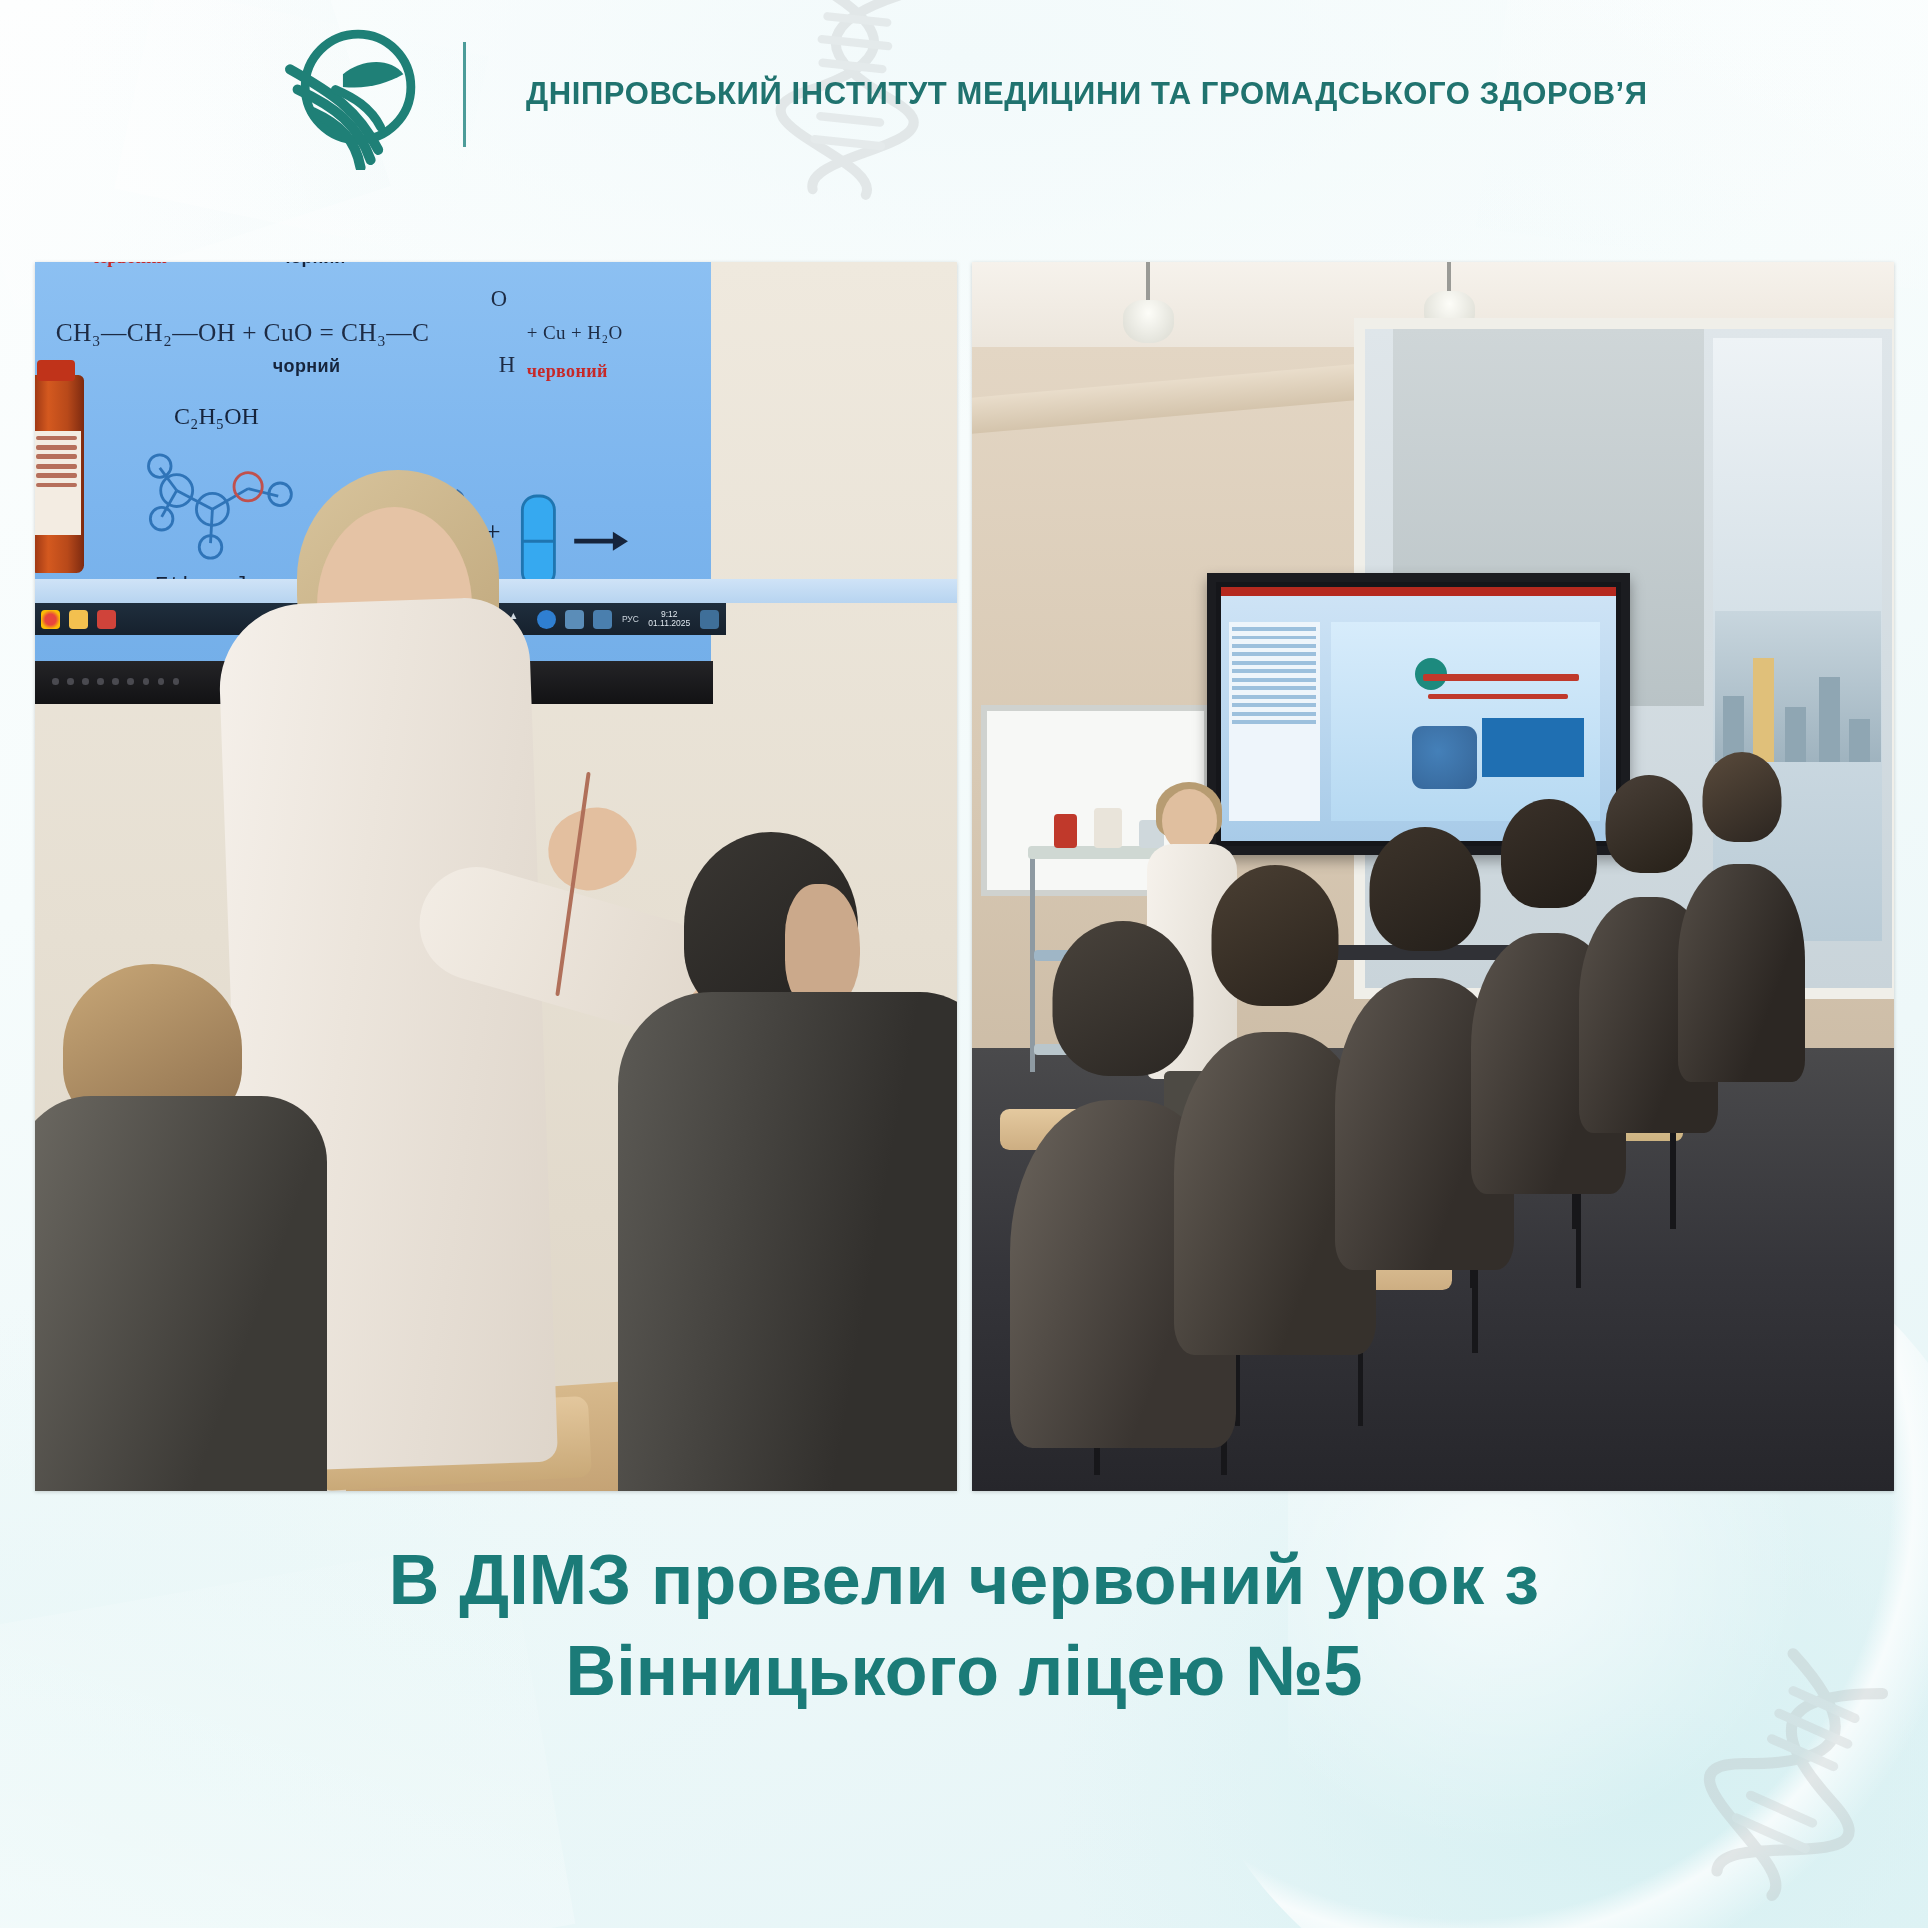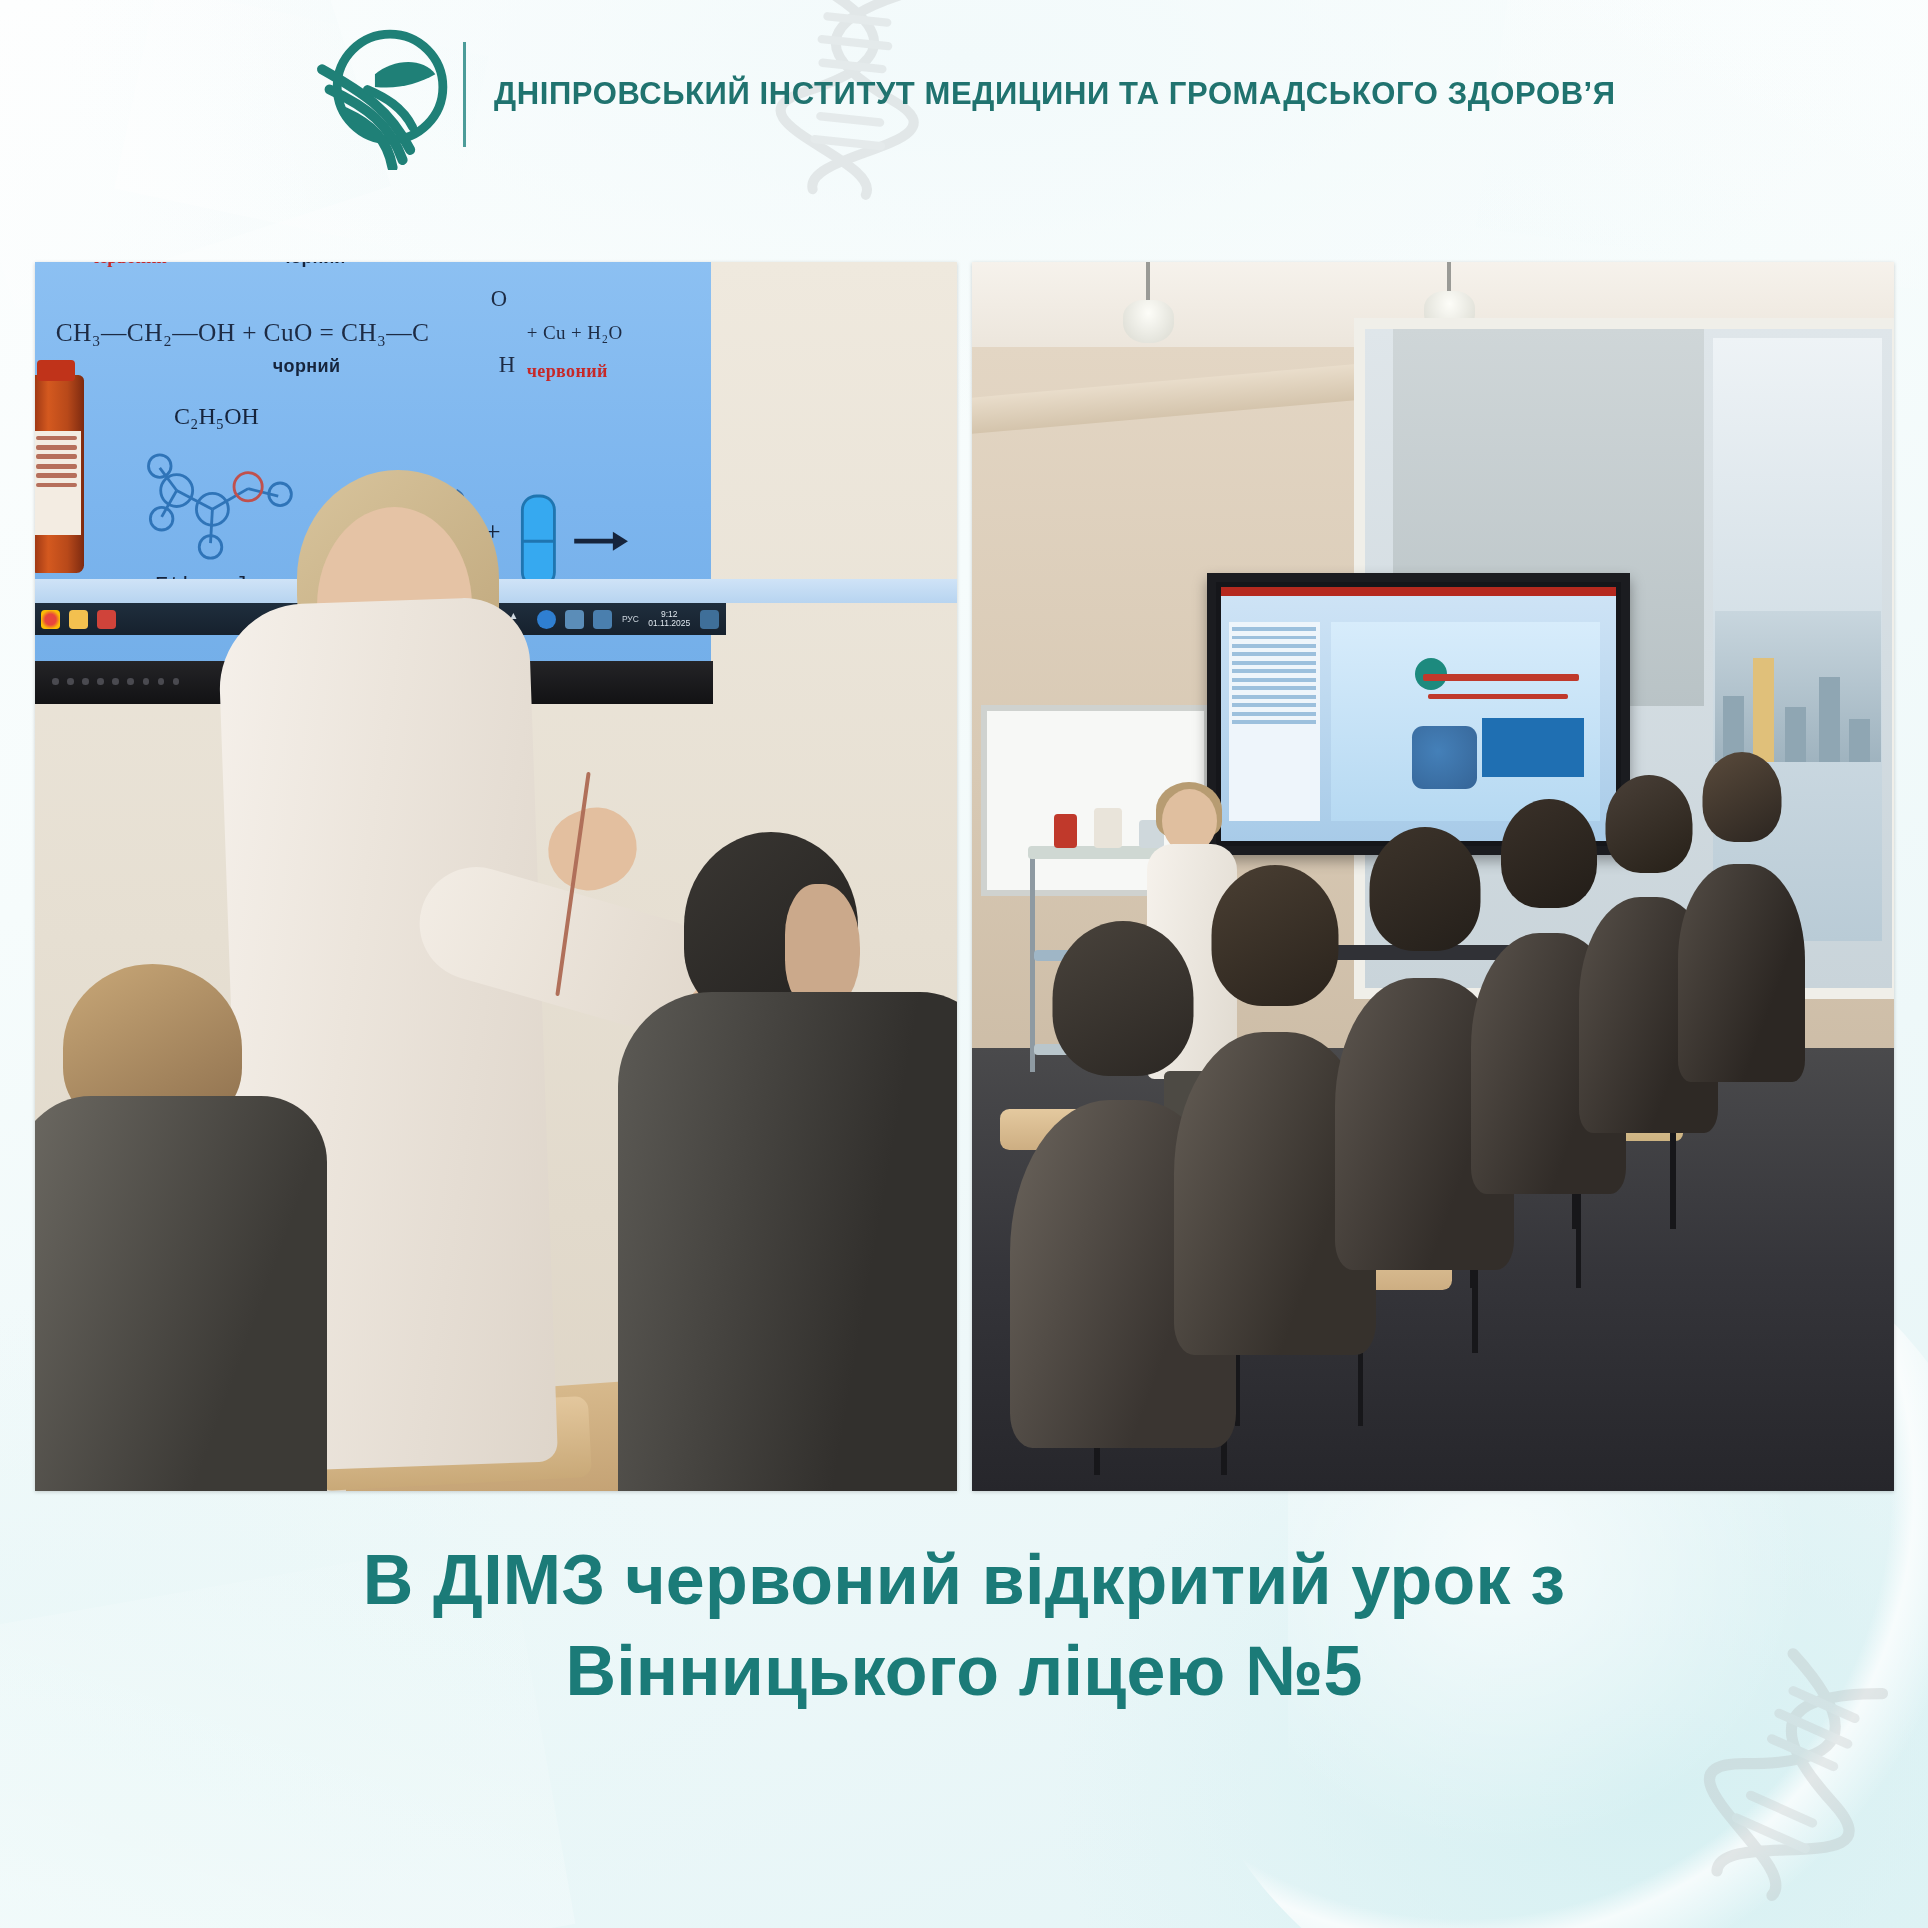--- a/index.html
+++ b/index.html
@@ -38,21 +38,21 @@
     border-radius:50%;
     background:radial-gradient(circle at 35% 35%, rgba(255,255,255,.0) 55%, rgba(255,255,255,.75) 58%, rgba(255,255,255,0) 66%);
     pointer-events:none;
   }
 
   
   .header{
     position:absolute;left:0;top:0;width:1928px;height:188px;
     display:flex;align-items:center;justify-content:center;gap:0;
   }
-  .logo-wrap{display:flex;align-items:center;}
+  .logo-wrap{display:flex;align-items:center;gap:32px;}
   .logo-mark{width:151px;height:151px;flex:0 0 auto;}
   .rule{width:2.8px;height:105px;background:#2e8b87;opacity:.85;}
   .titles{display:flex;flex-direction:column;justify-content:center;gap:13px;padding-left:28px;}
   .title-ua{
     font-size:31px;letter-spacing:0.6px;color:#20736f;font-weight:700;
     font-family:"Liberation Sans",sans-serif;white-space:nowrap;
   }
   .title-en{
     font-size:27px;letter-spacing:1.2px;color:#2e8d88;font-weight:400;
     font-family:"Liberation Sans",sans-serif;white-space:nowrap;
@@ -543,18 +543,18 @@
         <span class="b" style="background:linear-gradient(110deg,#575049,#2e2925 70%);"></span>
       </div>
       <div class="stud" style="left:706px;top:490px;width:127px;height:330px;">
         <span class="h" style="width:79px;height:90px;background:linear-gradient(150deg,#5a4b3c,#2b2520);"></span>
         <span class="b" style="background:linear-gradient(110deg,#544d46,#2c2723 70%);"></span>
       </div>
     </div>
   </div>
 
   <div class="caption">
-    <div>В ДІМЗ червоний відкритий урок з</div>
+    <div>В ДІМЗ провели червоний урок з</div>
     <div>Вінницького ліцею №5</div>
   </div>
 
 </div>
 
 
 </body></html>

